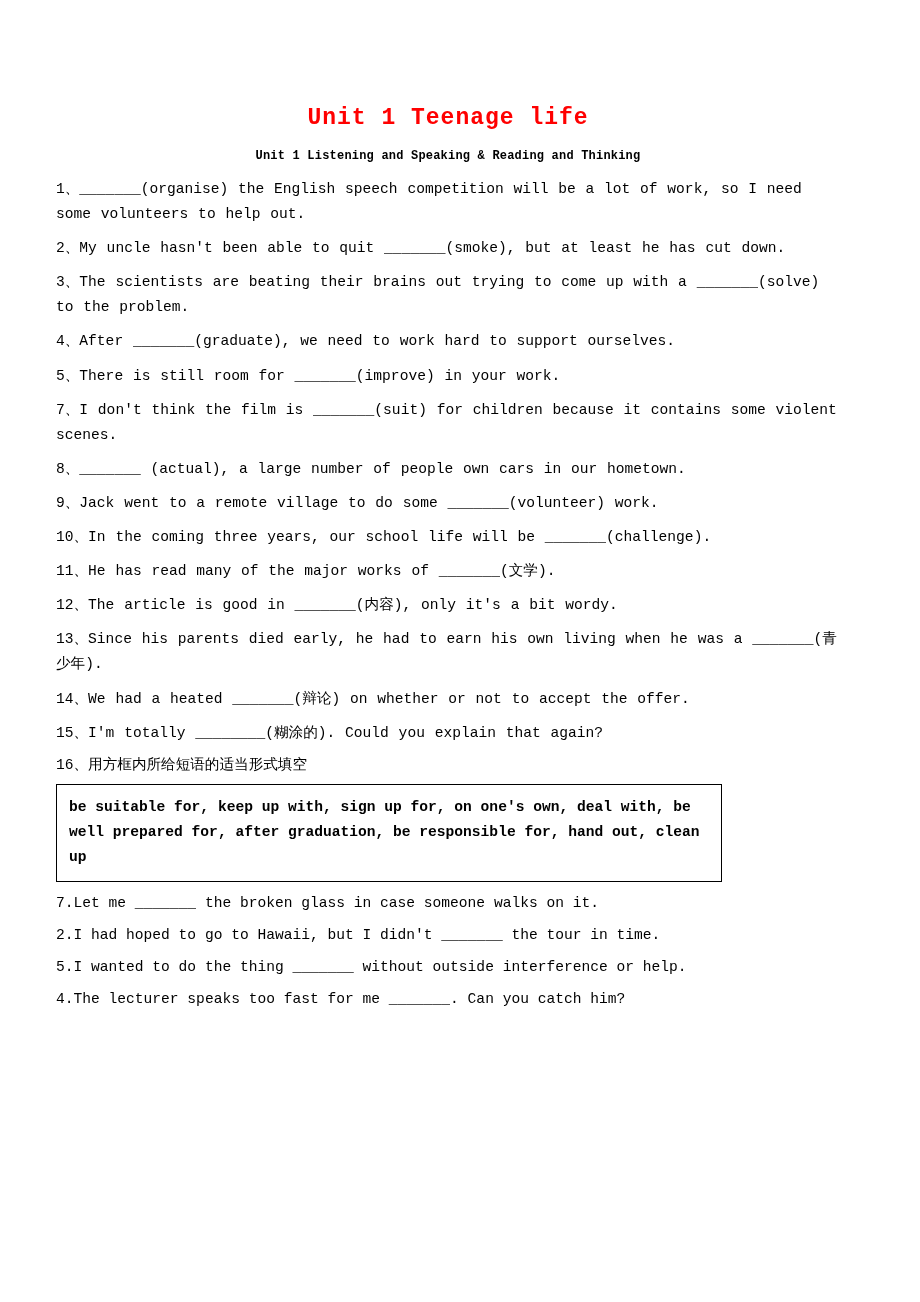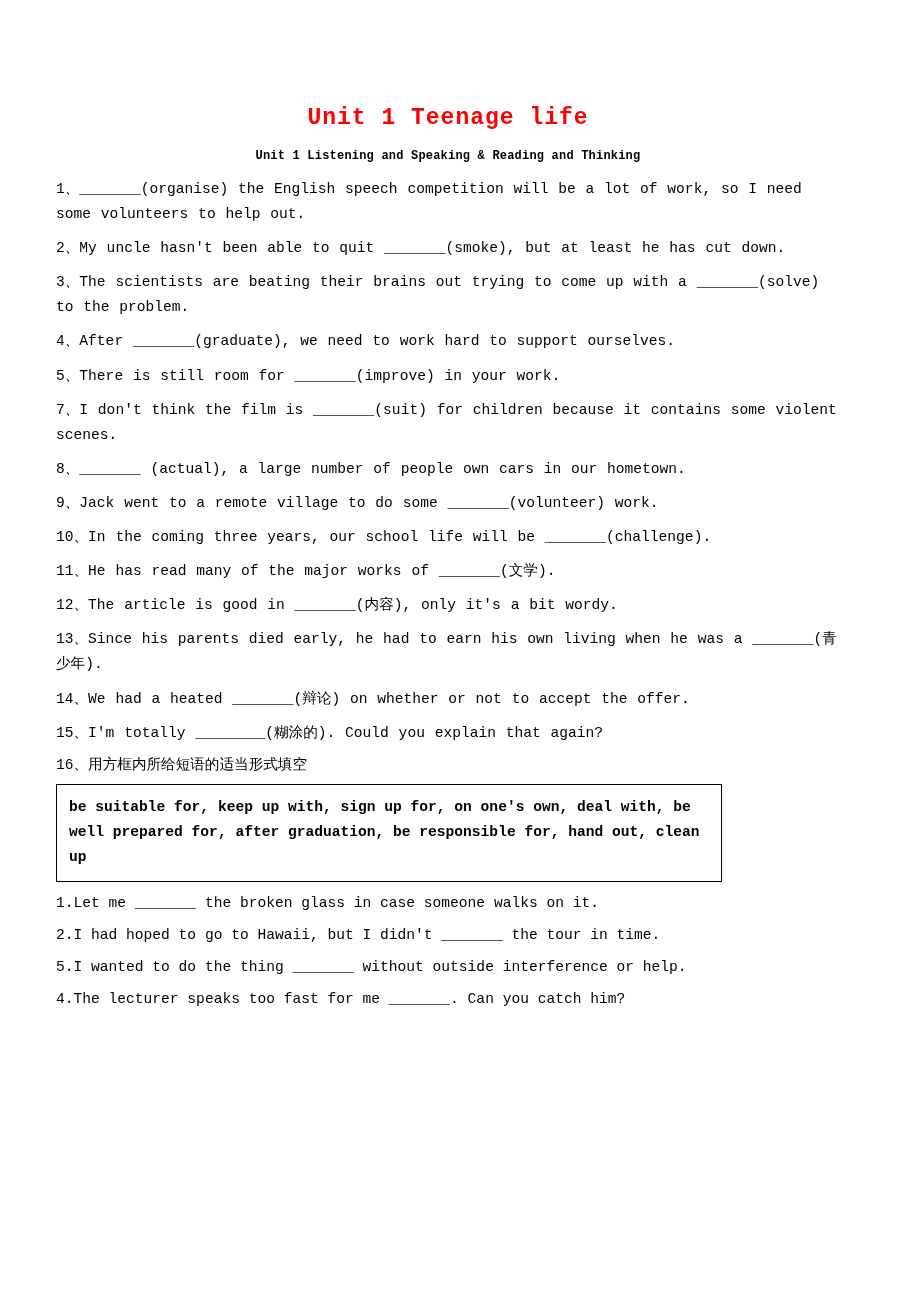--- a/index.html
+++ b/index.html
@@ -90,18 +90,18 @@
   <p class="q">11、He has read many of the major works of _______(文学).</p>
   <p class="q">12、The article is good in _______(内容), only it's a bit wordy.</p>
   <p class="q">13、Since his parents died early, he had to earn his own living when he was a _______(青少年).</p>
   <p class="q">14、We had a heated _______(辩论) on whether or not to accept the offer.</p>
   <p class="q">15、I'm totally ________(糊涂的). Could you explain that again?</p>
 
   <div class="sec-label">16、用方框内所给短语的适当形式填空</div>
 
   <div class="box">be suitable for, keep up with, sign up for, on one's own, deal with, be well prepared for, after graduation, be responsible for, hand out, clean up</div>
 
-  <p class="q2">1.Let me _______ the broken glass in case someone walks on it.</p>
+  <p class="q2">7.Let me _______ the broken glass in case someone walks on it.</p>
   <p class="q2">2.I had hoped to go to Hawaii, but I didn't _______ the tour in time.</p>
   <p class="q2">5.I wanted to do the thing _______ without outside interference or help.</p>
   <p class="q2">4.The lecturer speaks too fast for me _______. Can you catch him?</p>
 
 </div>
 
 </body></html>

